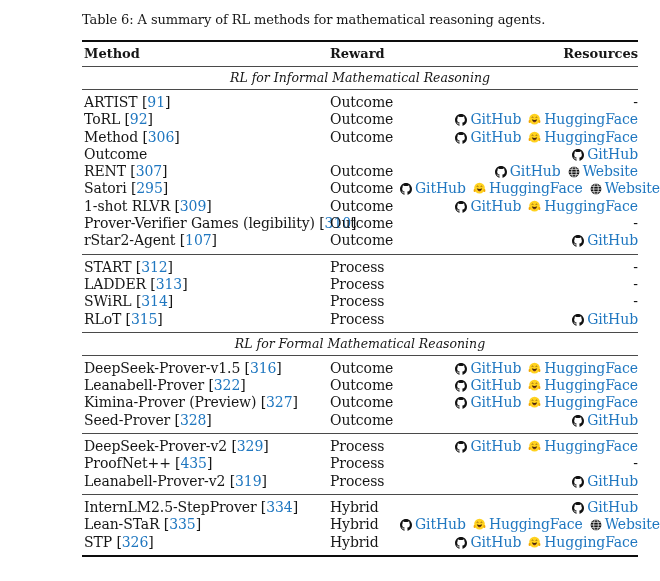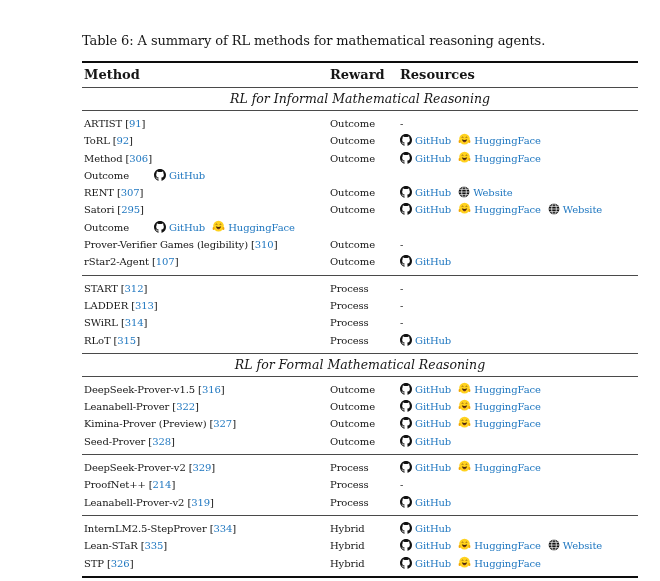--- a/index.html
+++ b/index.html
@@ -8,41 +8,41 @@
     --rule-thin: #4a4a4a;
     --rule-thick: #0d0d0d;
   }
   html,body{margin:0;padding:0;}
   body{
     width:660px; height:581px; background:#ffffff;
     font-family:"DejaVu Serif", serif;
     color:var(--text);
     overflow:hidden;
   }
-  .page{ position:relative; padding:12px 0 0 82px;margin-top:21px; }
+  .page{ position:relative; padding:12px 0 0 82px; }
   .caption{
     font-size:13px; letter-spacing:-0.1px;
     margin:0 0 13px 0; white-space:nowrap;
   }
   .table{ width:556px; }
   .rule{ height:1px; background:var(--rule-thin); }
   .rule.thick{ height:2px; background:var(--rule-thick); }
   .header-row{
     display:flex; font-weight:bold; font-size:13px;
     padding:4px 0 4px 2px; line-height:16px;
   }
   .row{
-    display:flex; font-size:10px; letter-spacing:-0.1px;
+    display:flex; font-size:14px; letter-spacing:-0.1px;
     line-height:17.3px; height:17.3px; padding-left:2px;
     white-space:nowrap;
   }
   .cell{ flex:none; }
   .c-method{ width:246px; }
   .c-reward{ width:70px; }
-  .c-resources{ flex:1 1 auto; }
+  .c-resources{ flex:1 1 auto;text-align:right; }
   .group{ padding:4px 0; }
   .section-heading{
     text-align:center; font-style:italic; font-size:12.5px;
     padding:3px 0; line-height:16px;
   }
   .cite{ color:var(--link); cursor:pointer; }
   .res-link{ color:var(--link); cursor:pointer; margin-right:7px; }
   .res-link:last-child{ margin-right:0; }
   .res-icon{ display:inline-block; }
   .res-icon svg{ vertical-align:-2px; margin-right:3px; }
@@ -137,20 +137,21 @@
                     <circle cx="8" cy="8" r="7.2" fill="#111111"></circle>
                     <g stroke="#ffffff" stroke-width="1" fill="none">
                       <ellipse cx="8" cy="8" rx="3.1" ry="7.2"></ellipse>
                       <line x1="0.8" y1="8" x2="15.2" y2="8"></line>
                       <line x1="1.9" y1="4.4" x2="14.1" y2="4.4"></line>
                       <line x1="1.9" y1="11.6" x2="14.1" y2="11.6"></line>
                     </g>
                   </svg></span><span>Website</span></span></div>
           </div>
           <div class="row">
+            <div class="cell c-method"><span>1-shot RLVR [</span><span class="cite">309</span><span>]</span></div>
             <div class="cell c-reward">Outcome</div>
             <div class="cell c-resources"><span class="res-link"><span class="res-icon"><svg viewBox="0 0 16 16" width="12" height="12" fill="#111111">
                     <path d="M8 0C3.58 0 0 3.58 0 8c0 3.54 2.29 6.53 5.47 7.59.4.07.55-.17.55-.38 0-.19-.01-.82-.01-1.49-2.01.37-2.53-.49-2.69-.94-.09-.23-.48-.94-.82-1.13-.28-.15-.68-.52-.01-.53.63-.01 1.08.58 1.23.82.72 1.21 1.87.87 2.33.66.07-.52.28-.87.51-1.07-1.78-.2-3.64-.89-3.64-3.95 0-.87.31-1.59.82-2.15-.08-.2-.36-1.02.08-2.12 0 0 .67-.21 2.2.82.64-.18 1.32-.27 2-.27s1.36.09 2 .27c1.53-1.04 2.2-.82 2.2-.82.44 1.1.16 1.92.08 2.12.51.56.82 1.27.82 2.15 0 3.07-1.87 3.75-3.65 3.95.29.25.54.73.54 1.48 0 1.07-.01 1.93-.01 2.2 0 .21.15.46.55.38A8.01 8.01 0 0 0 16 8c0-4.42-3.58-8-8-8z"></path>
                   </svg></span><span>GitHub</span></span><span class="res-link"><span class="res-icon"><svg viewBox="0 0 20 20" width="13" height="13">
                     <circle cx="10" cy="9.4" r="8.2" fill="#FFD21E"></circle>
                     <path d="M6.1 6.6c.5-.9 1.6-.6 1.9.1" fill="none" stroke="#7a4a12" stroke-width="1.2" stroke-linecap="round"></path>
                     <path d="M12 6.7c.5-.9 1.6-.6 1.9.1" fill="none" stroke="#7a4a12" stroke-width="1.2" stroke-linecap="round"></path>
                     <path d="M5.9 9.8c1.1 3.4 2.6 4.6 4.1 4.6s3-1.2 4.1-4.6c-1.3.6-2.7.9-4.1.9s-2.8-.3-4.1-.9z" fill="#4a2a0a"></path>
                     <path d="M8.3 13.9c.6.4 2.8.4 3.4 0-.4-.8-2.9-.8-3.4 0z" fill="#ff5a5f"></path>
                     <rect x="1" y="10.8" width="3" height="4.4" rx="1.5" fill="#f2a600"></rect>
@@ -263,21 +264,21 @@
                     <circle cx="10" cy="9.4" r="8.2" fill="#FFD21E"></circle>
                     <path d="M6.1 6.6c.5-.9 1.6-.6 1.9.1" fill="none" stroke="#7a4a12" stroke-width="1.2" stroke-linecap="round"></path>
                     <path d="M12 6.7c.5-.9 1.6-.6 1.9.1" fill="none" stroke="#7a4a12" stroke-width="1.2" stroke-linecap="round"></path>
                     <path d="M5.9 9.8c1.1 3.4 2.6 4.6 4.1 4.6s3-1.2 4.1-4.6c-1.3.6-2.7.9-4.1.9s-2.8-.3-4.1-.9z" fill="#4a2a0a"></path>
                     <path d="M8.3 13.9c.6.4 2.8.4 3.4 0-.4-.8-2.9-.8-3.4 0z" fill="#ff5a5f"></path>
                     <rect x="1" y="10.8" width="3" height="4.4" rx="1.5" fill="#f2a600"></rect>
                     <rect x="16" y="10.8" width="3" height="4.4" rx="1.5" fill="#f2a600"></rect>
                   </svg></span><span>HuggingFace</span></span></div>
           </div>
           <div class="row">
-            <div class="cell c-method"><span>ProofNet++ [</span><span class="cite">214</span><span>]</span></div>
+            <div class="cell c-method"><span>ProofNet++ [</span><span class="cite">435</span><span>]</span></div>
             <div class="cell c-reward">Process</div>
             <div class="cell c-resources">-</div>
           </div>
           <div class="row">
             <div class="cell c-method"><span>Leanabell-Prover-v2 [</span><span class="cite">319</span><span>]</span></div>
             <div class="cell c-reward">Process</div>
             <div class="cell c-resources"><span class="res-link"><span class="res-icon"><svg viewBox="0 0 16 16" width="12" height="12" fill="#111111">
                     <path d="M8 0C3.58 0 0 3.58 0 8c0 3.54 2.29 6.53 5.47 7.59.4.07.55-.17.55-.38 0-.19-.01-.82-.01-1.49-2.01.37-2.53-.49-2.69-.94-.09-.23-.48-.94-.82-1.13-.28-.15-.68-.52-.01-.53.63-.01 1.08.58 1.23.82.72 1.21 1.87.87 2.33.66.07-.52.28-.87.51-1.07-1.78-.2-3.64-.89-3.64-3.95 0-.87.31-1.59.82-2.15-.08-.2-.36-1.02.08-2.12 0 0 .67-.21 2.2.82.64-.18 1.32-.27 2-.27s1.36.09 2 .27c1.53-1.04 2.2-.82 2.2-.82.44 1.1.16 1.92.08 2.12.51.56.82 1.27.82 2.15 0 3.07-1.87 3.75-3.65 3.95.29.25.54.73.54 1.48 0 1.07-.01 1.93-.01 2.2 0 .21.15.46.55.38A8.01 8.01 0 0 0 16 8c0-4.42-3.58-8-8-8z"></path>
                   </svg></span><span>GitHub</span></span></div>
           </div>

